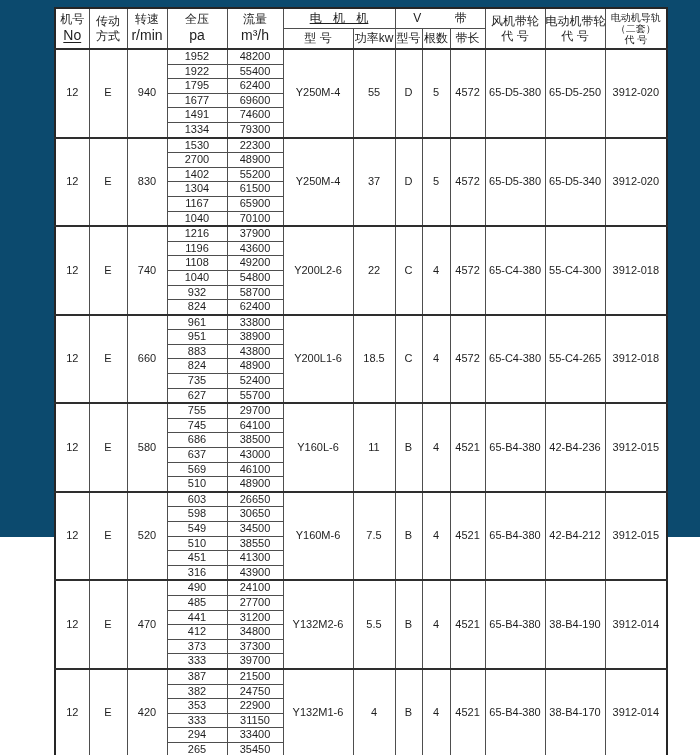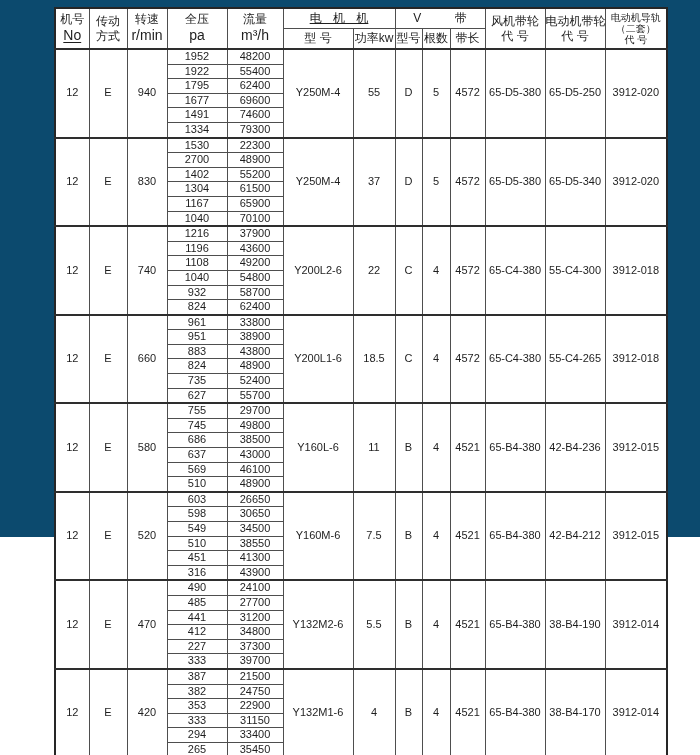--- a/index.html
+++ b/index.html
@@ -282,21 +282,21 @@
           <td rowspan="6">11</td>
           <td rowspan="6">B</td>
           <td rowspan="6">4</td>
           <td rowspan="6">4521</td>
           <td rowspan="6">65-B4-380</td>
           <td rowspan="6">42-B4-236</td>
           <td rowspan="6">3912-015</td>
         </tr>
         <tr>
           <td>745</td>
-          <td>49800</td>
+          <td>64100</td>
         </tr>
         <tr>
           <td>686</td>
           <td>38500</td>
         </tr>
         <tr>
           <td>637</td>
           <td>43000</td>
         </tr>
         <tr>
@@ -363,21 +363,21 @@
         </tr>
         <tr>
           <td>441</td>
           <td>31200</td>
         </tr>
         <tr>
           <td>412</td>
           <td>34800</td>
         </tr>
         <tr>
-          <td>227</td>
+          <td>373</td>
           <td>37300</td>
         </tr>
         <tr>
           <td>333</td>
           <td>39700</td>
         </tr>
         <tr class="group-start">
           <td rowspan="6">12</td>
           <td rowspan="6">E</td>
           <td rowspan="6">420</td>

